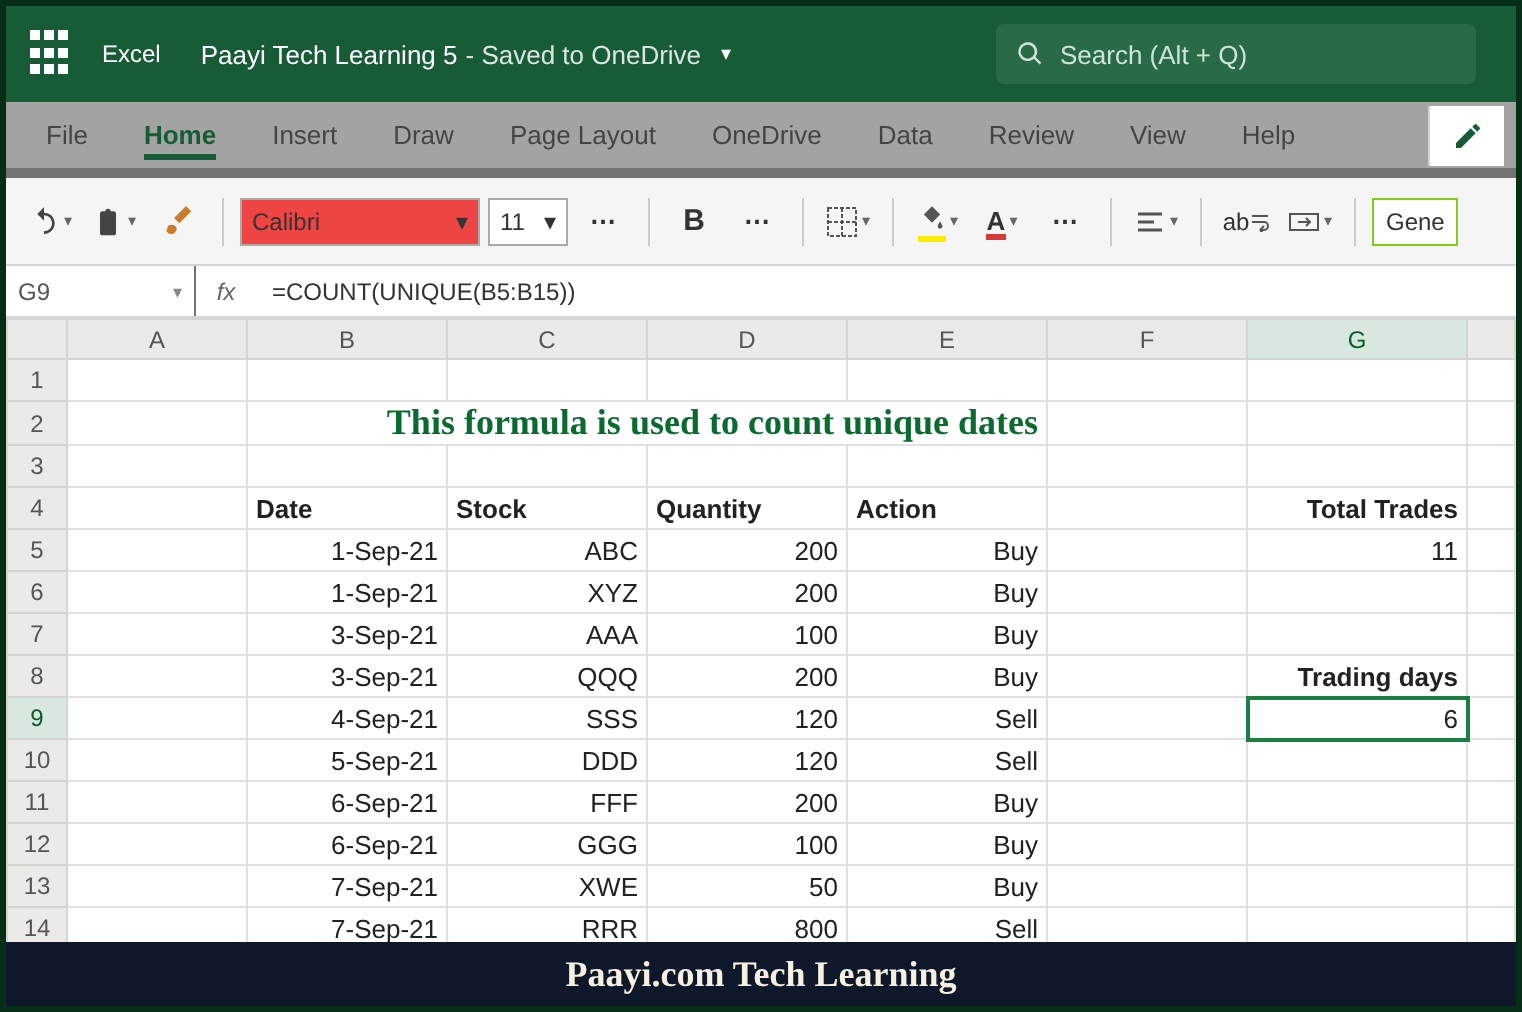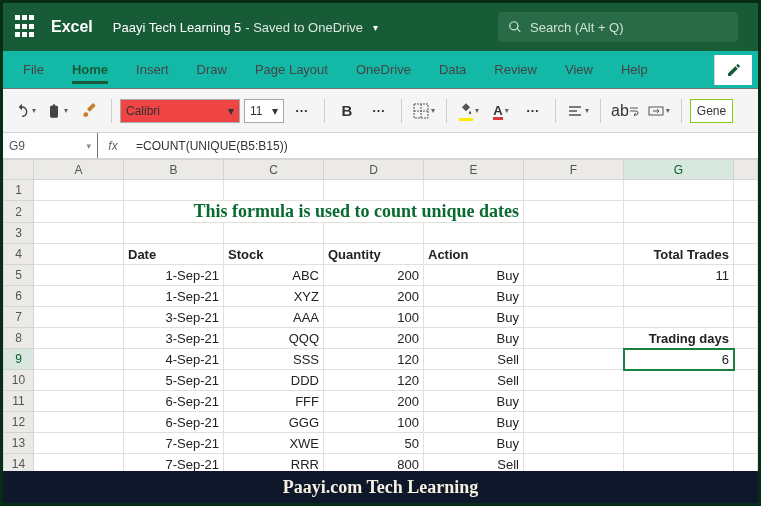--- a/index.html
+++ b/index.html
@@ -1,25 +1,25 @@
 <!DOCTYPE html>
 <html><head>
 <meta charset="utf-8">
 <style>
 *{box-sizing:border-box;margin:0;padding:0;font-family:"Segoe UI",Arial,sans-serif}
 body{background:#fff;border:3px solid #062e16;width:761px;height:506px;overflow:hidden;position:relative}
 .titlebar{background:#185c37;height:48px;display:flex;align-items:center;padding:0 8px;color:#fff}
 .waffle{width:32px;height:32px;display:flex;flex-wrap:wrap;gap:2px;padding:4px;margin-right:8px}
 .waffle span{width:5px;height:5px;background:#fff}
-.app-name{font-size:16px;font-weight:700;margin-right:20px}
+.app-name{font-size:12px;font-weight:400;margin-right:20px}
 .doc-title{font-size:13px;display:flex;align-items:center;gap:4px}
 .chev{font-size:10px;margin-left:6px}
 .search-box{margin-left:auto;background:#2a6b47;border-radius:4px;height:30px;width:240px;display:flex;align-items:center;padding:0 10px;color:#cde4d7;font-size:13px;gap:8px;margin-right:12px}
 .search-box svg{width:14px;height:14px;fill:#cde4d7}
-.menubar{height:38px;background:#14b8a6;display:flex;align-items:center;padding:0 6px;border-bottom:1px solid #737373;font-size:13px;color:#444}
+.menubar{height:38px;background:#a3a3a3;display:flex;align-items:center;padding:0 6px;border-bottom:5px solid #737373;font-size:13px;color:#444}
 .menubar .tab{padding:0 14px;height:100%;display:flex;align-items:center;cursor:pointer}
 .menubar .tab.active{font-weight:600;color:#185c37;position:relative}
 .menubar .tab.active::after{content:"";position:absolute;bottom:4px;left:14px;right:14px;height:3px;background:#185c37}
 .pen-btn{margin-left:auto;width:38px;height:30px;background:#fff;display:flex;align-items:center;justify-content:center;border-left:1px solid #d4d4d4}
 .ribbon{height:44px;background:#f5f5f5;display:flex;align-items:center;padding:0 8px;gap:4px;border-bottom:1px solid #d4d4d4;font-size:13px;color:#333;overflow:hidden}
 .rbtn{height:28px;min-width:28px;display:flex;align-items:center;justify-content:center;padding:0 2px;cursor:pointer;position:relative}
 .rbtn .dd{font-size:8px;margin-left:2px;color:#666}
 .rsep{width:1px;height:24px;background:#ccc;margin:0 4px}
 .font-sel{width:120px;height:24px;border:1px solid #aaa;background:#ef4444;padding:0 5px;font-size:12px;display:flex;align-items:center;justify-content:space-between}
 .size-sel{width:40px;height:24px;border:1px solid #aaa;background:#fff;padding:0 5px;font-size:12px;display:flex;align-items:center;justify-content:space-between}
@@ -148,21 +148,21 @@
   <div class="rbtn">
       <svg width="16" height="16" viewBox="0 0 16 16" stroke="#555" stroke-width="1.5">
         <line x1="2" y1="4" x2="14" y2="4"></line>
         <line x1="2" y1="8" x2="10" y2="8"></line>
         <line x1="2" y1="12" x2="14" y2="12"></line>
       </svg>
       <span class="dd">▾</span>
     </div>
   <div class="rsep"></div>
   <div class="rbtn">
-      <span style="font-size:16px">ab</span>
+      <span style="font-size:12px">ab</span>
       <svg width="10" height="10" viewBox="0 0 10 10" stroke="#555" fill="none">
         <path d="M1 2h8M1 5h6a2 2 0 010 4H5m0 0l2-2m-2 2l2 2"></path>
       </svg>
     </div>
   <div class="rbtn">
       <svg width="16" height="16" viewBox="0 0 16 16" fill="none" stroke="#555">
         <rect x="1" y="4" width="14" height="8"></rect>
         <path d="M5 8h6M9 6l2 2-2 2"></path>
       </svg>
       <span class="dd">▾</span>

